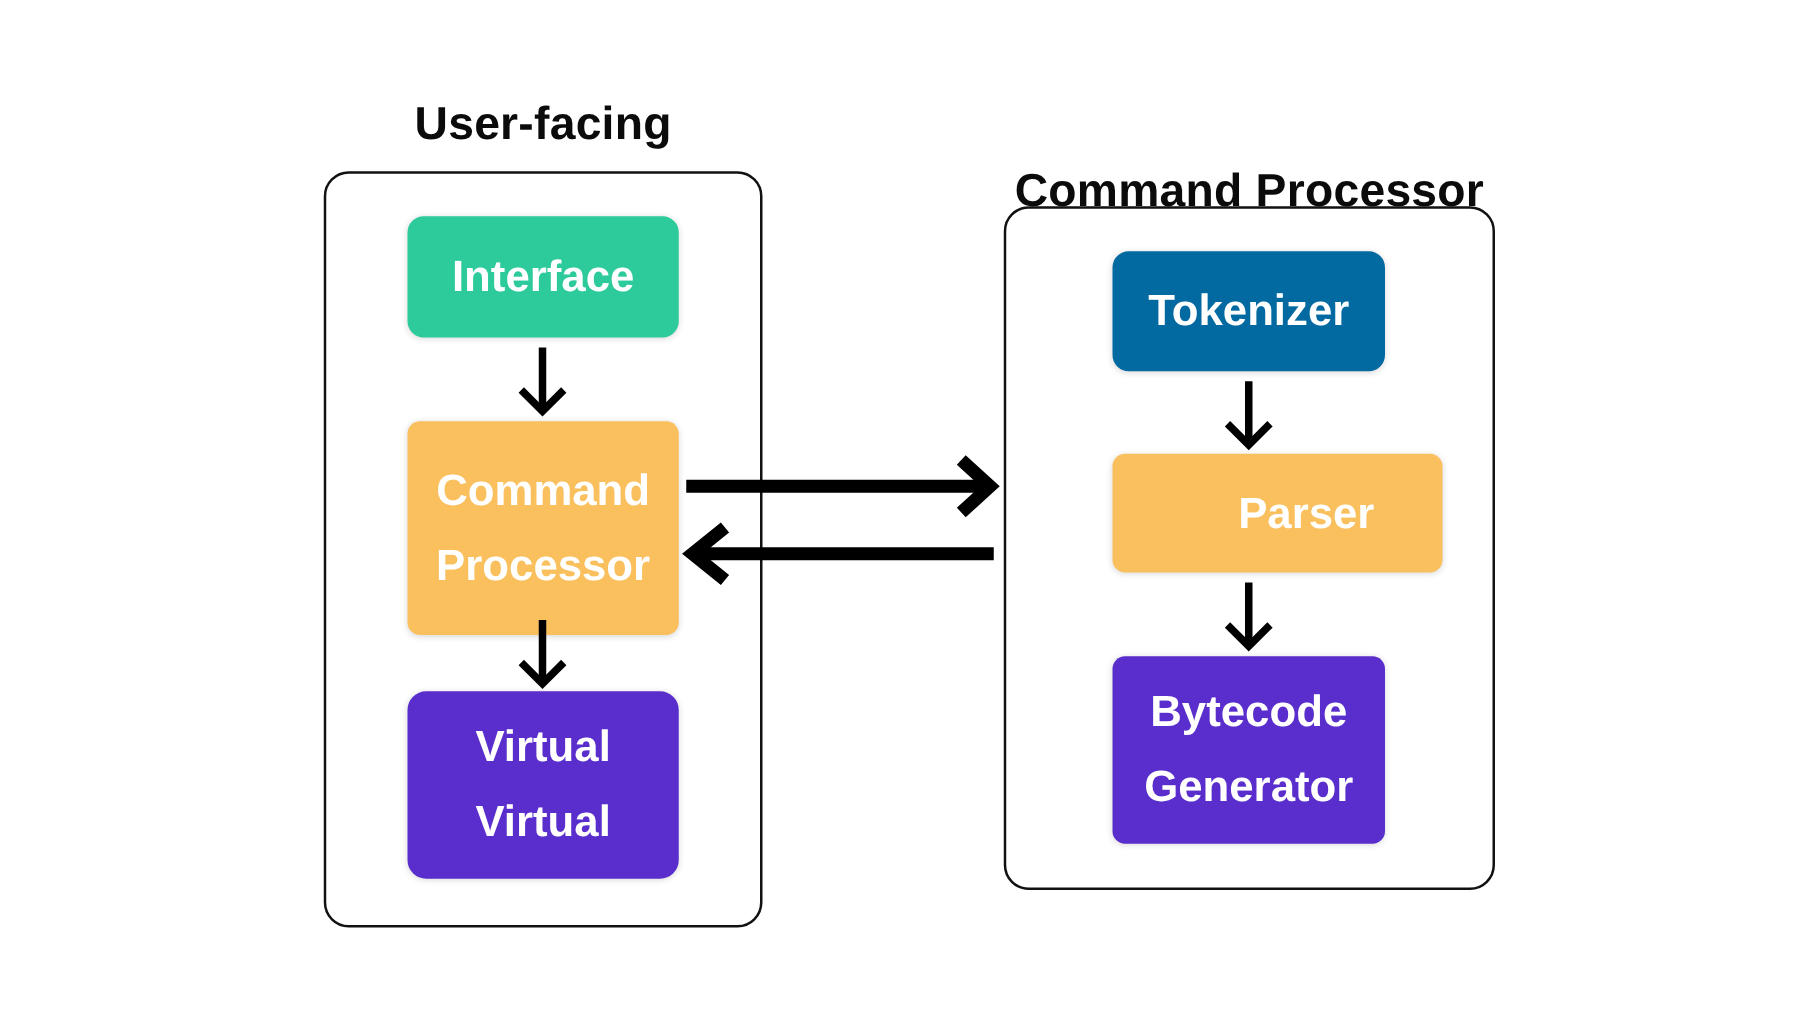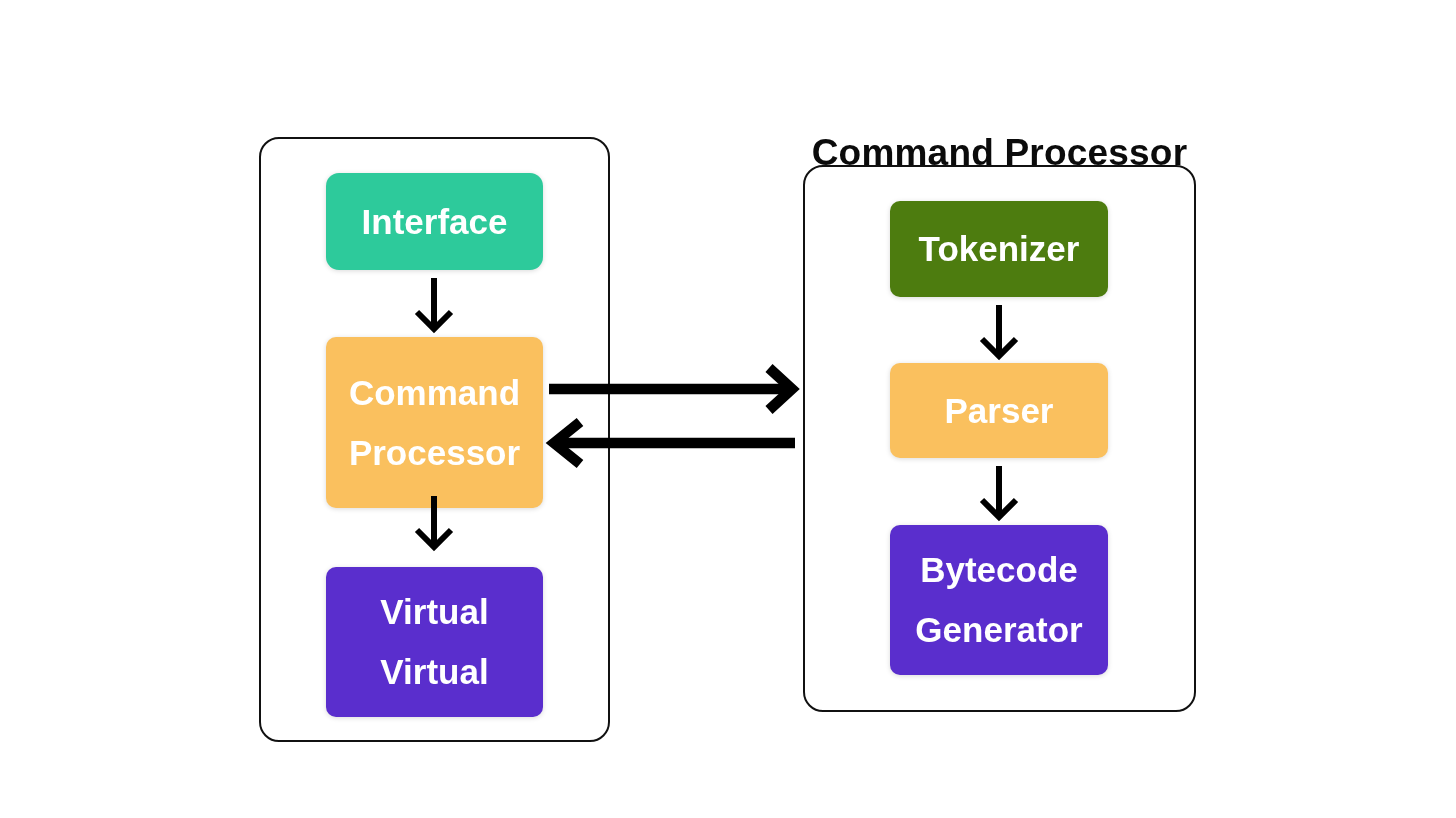--- a/index.html
+++ b/index.html
@@ -47,21 +47,21 @@
   }
   .node-line {
     color: #ffffff;
     font-size: 35px;
     font-weight: 700;
     line-height: 60px;
     white-space: nowrap;
   }
   .n-interface { left: 326px; top: 173px; width: 217px; height: 97px; border-radius: 13px;  }
   .n-cmdproc   { left: 326px; top: 337px; width: 217px; height: 171px; }
-  .n-vm        { left: 326px; top: 567px; width: 217px; height: 150px; }
+  .n-vm        { left: 326px; top: 553px; width: 217px; height: 150px; border-radius: 15px; }
   .n-tokenizer { left: 890px; top: 201px; width: 218px; height: 96px;  }
   .n-parser    { left: 890px; top: 363px; width: 218px; height: 95px;  }
   .n-bytecode  { left: 890px; top: 525px; width: 218px; height: 150px; }
 
   svg.arrows {
     position: absolute;
     left: 0;
     top: 0;
     pointer-events: none;
   }
@@ -71,44 +71,45 @@
     stroke-linejoin: miter;
   }
   g.v-arrow .shape { stroke-width: 6px;  }
   g.h-arrow .shape { stroke-width: 10.5px; }
 </style>
 </head>
 <body>
 
 <div class="canvas">
 
+  <div class="group-title t-left">User-facing</div>
   <div class="group-title t-right">Command Processor</div>
 
   <div class="group-box g-left"></div>
   <div class="group-box g-right"></div>
 
   <div class="node n-interface" style="background: rgb(45, 202, 155);">
     <span class="node-line">Interface</span>
   </div>
 
   <div class="node n-cmdproc" style="background: rgb(250, 192, 94);">
     <span class="node-line">Command</span>
     <span class="node-line">Processor</span>
   </div>
 
   <div class="node n-vm" style="background: rgb(90, 46, 205);">
     <span class="node-line">Virtual</span>
     <span class="node-line">Virtual</span>
   </div>
 
-  <div class="node n-tokenizer" style="background: #4d7c0f;">
+  <div class="node n-tokenizer" style="background: #0369a1; border-radius: 13px;">
     <span class="node-line">Tokenizer</span>
   </div>
 
-  <div class="node n-parser" style="background: rgb(250, 192, 94);">
+  <div class="node n-parser" style="background: rgb(250, 192, 94); padding-left: 46px;">
     <span class="node-line">Parser</span>
   </div>
 
   <div class="node n-bytecode" style="background: rgb(90, 46, 205);">
     <span class="node-line">Bytecode</span>
     <span class="node-line">Generator</span>
   </div>
 
   <svg class="arrows" width="1456" height="818" viewBox="0 0 1456 818">
 

